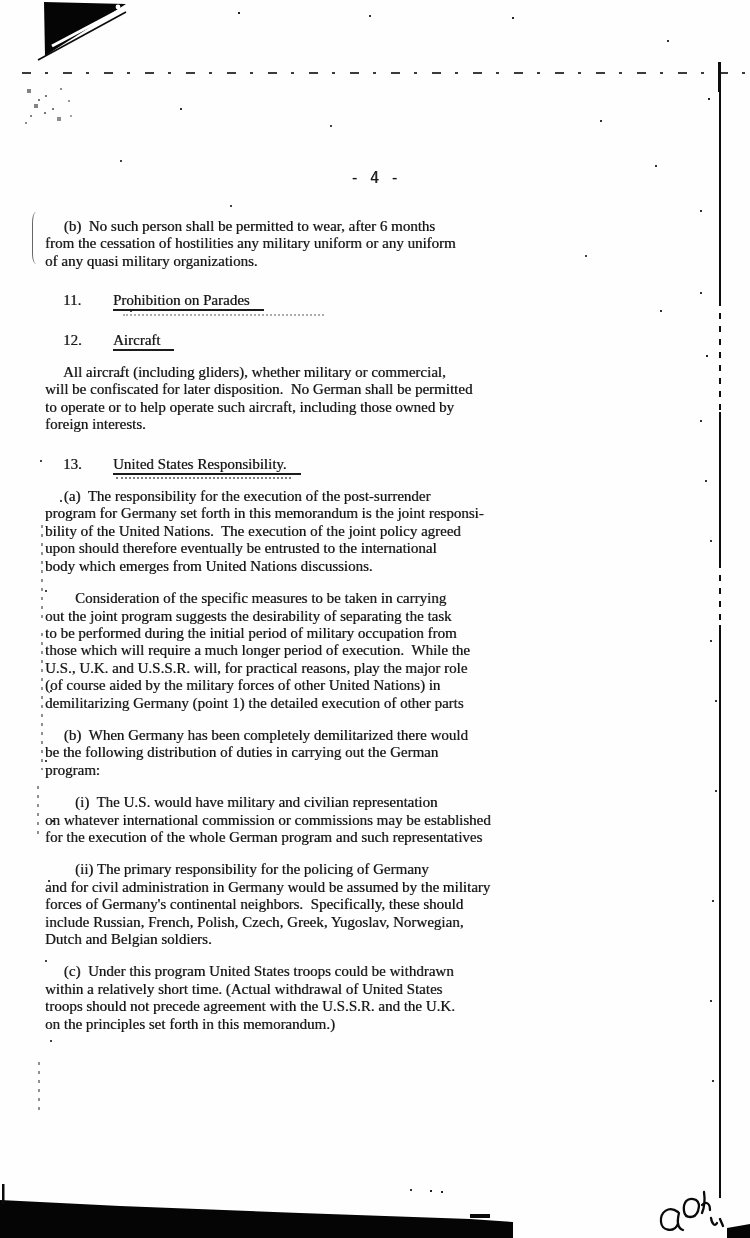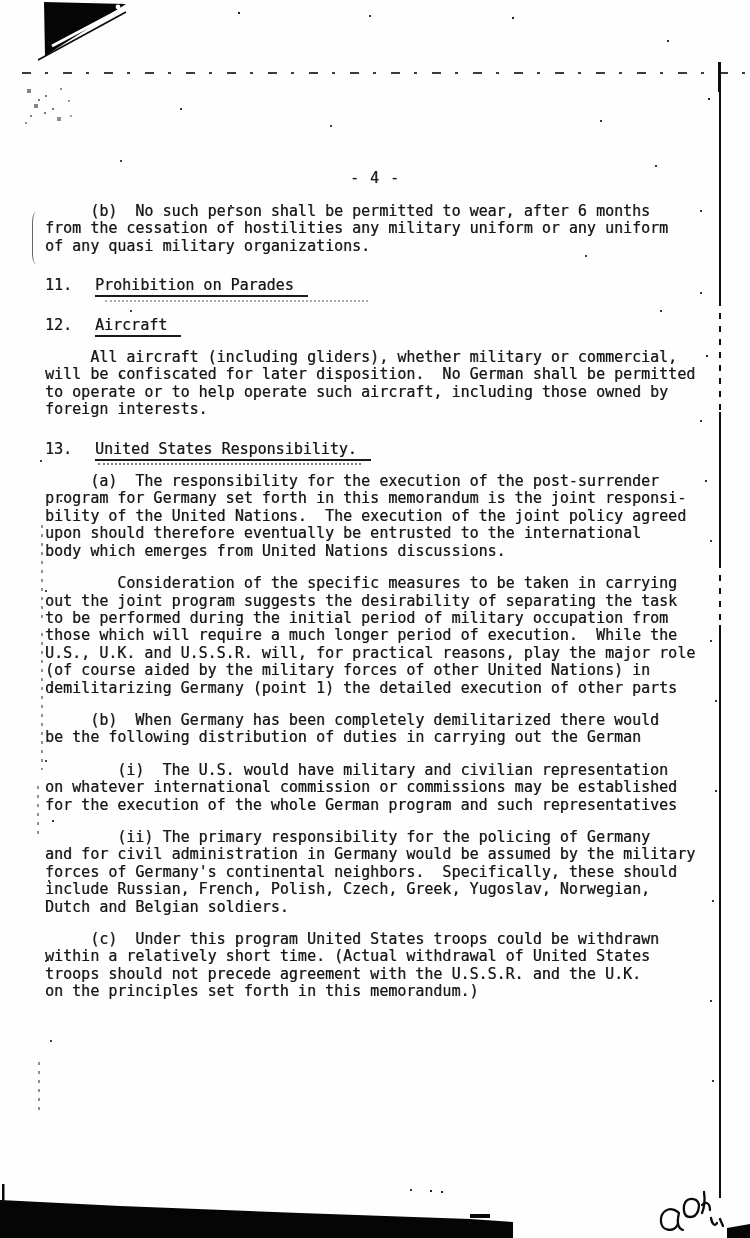--- a/index.html
+++ b/index.html
@@ -11,26 +11,27 @@
     color:#171717;
   }
   .page{position:absolute;inset:0;}
   
   .pageno{
     position:absolute;top:169px;left:0;width:750px;text-align:center;
     font-size:15px;letter-spacing:1px;
     text-shadow:0.5px 0.4px 0.3px rgba(0,0,0,0.55);
   }
   .doc-body{
-    position:absolute;left:45px;top:203px;width:690px;
+    position:absolute;left:45px;top:218px;width:690px;
     font-size:15px;line-height:17.4px;
     text-shadow:0.5px 0.4px 0.3px rgba(0,0,0,0.55);
+    font-family:Liberation Serif, serif;
   }
   .block{margin:0 0 15px 0;}
-  .heading{margin-top:22px;}
+  .heading{margin-top:22px;margin-left:18px;}
   .line{white-space:pre;}
   .h-num{display:inline-block;width:50px;white-space:pre;}
   .h-title{
     border-bottom:2.5px solid #1b1b1b;
     padding:0 14px 1px 0;
     white-space:pre;
   }
   .h-title.dbl{position:relative;}
   .h-title.dbl::after{
     content:"";position:absolute;left:3px;right:10px;bottom:-6px;
@@ -142,20 +143,21 @@
         <div class="line">out the joint program suggests the desirability of separating the task</div>
         <div class="line">to be performed during the initial period of military occupation from</div>
         <div class="line">those which will require a much longer period of execution.  While the</div>
         <div class="line">U.S., U.K. and U.S.S.R. will, for practical reasons, play the major role</div>
         <div class="line">(of course aided by the military forces of other United Nations) in</div>
         <div class="line">demilitarizing Germany (point 1) the detailed execution of other parts</div>
       </div>
       <div class="block para">
         <div class="line">     (b)  When Germany has been completely demilitarized there would</div>
         <div class="line">be the following distribution of duties in carrying out the German</div>
+        <div class="line">program:</div>
       </div>
       <div class="block para">
         <div class="line">        (i)  The U.S. would have military and civilian representation</div>
         <div class="line">on whatever international commission or commissions may be established</div>
         <div class="line">for the execution of the whole German program and such representatives</div>
       </div>
       <div class="block para">
         <div class="line">        (ii) The primary responsibility for the policing of Germany</div>
         <div class="line">and for civil administration in Germany would be assumed by the military</div>
         <div class="line">forces of Germany's continental neighbors.  Specifically, these should</div>

